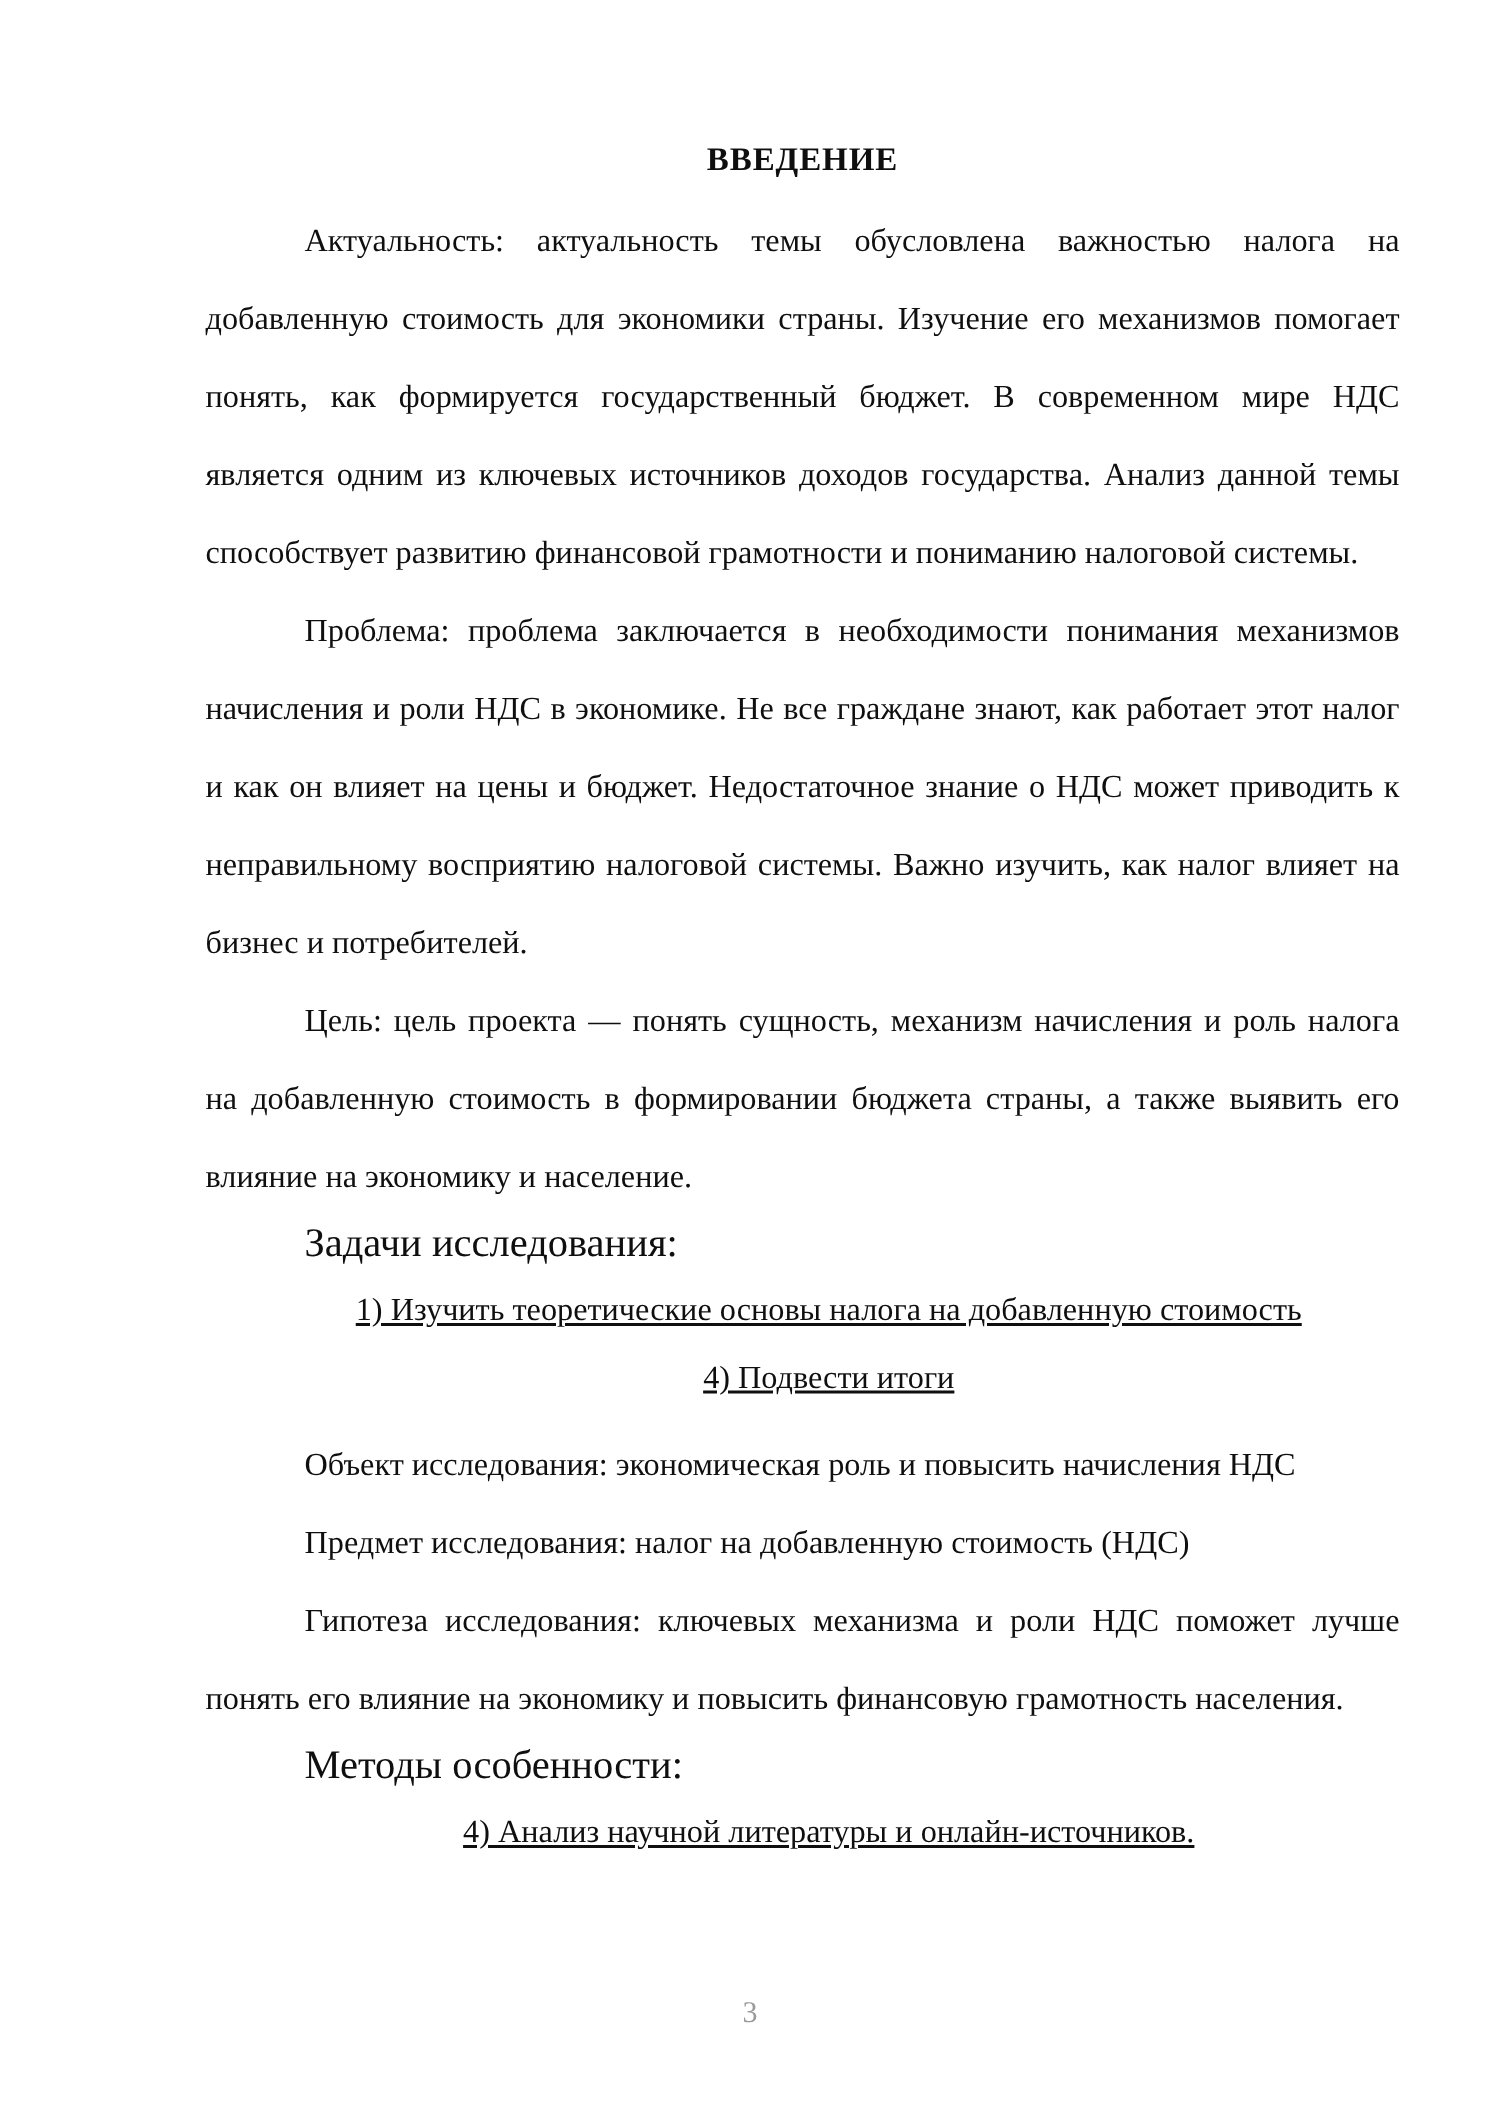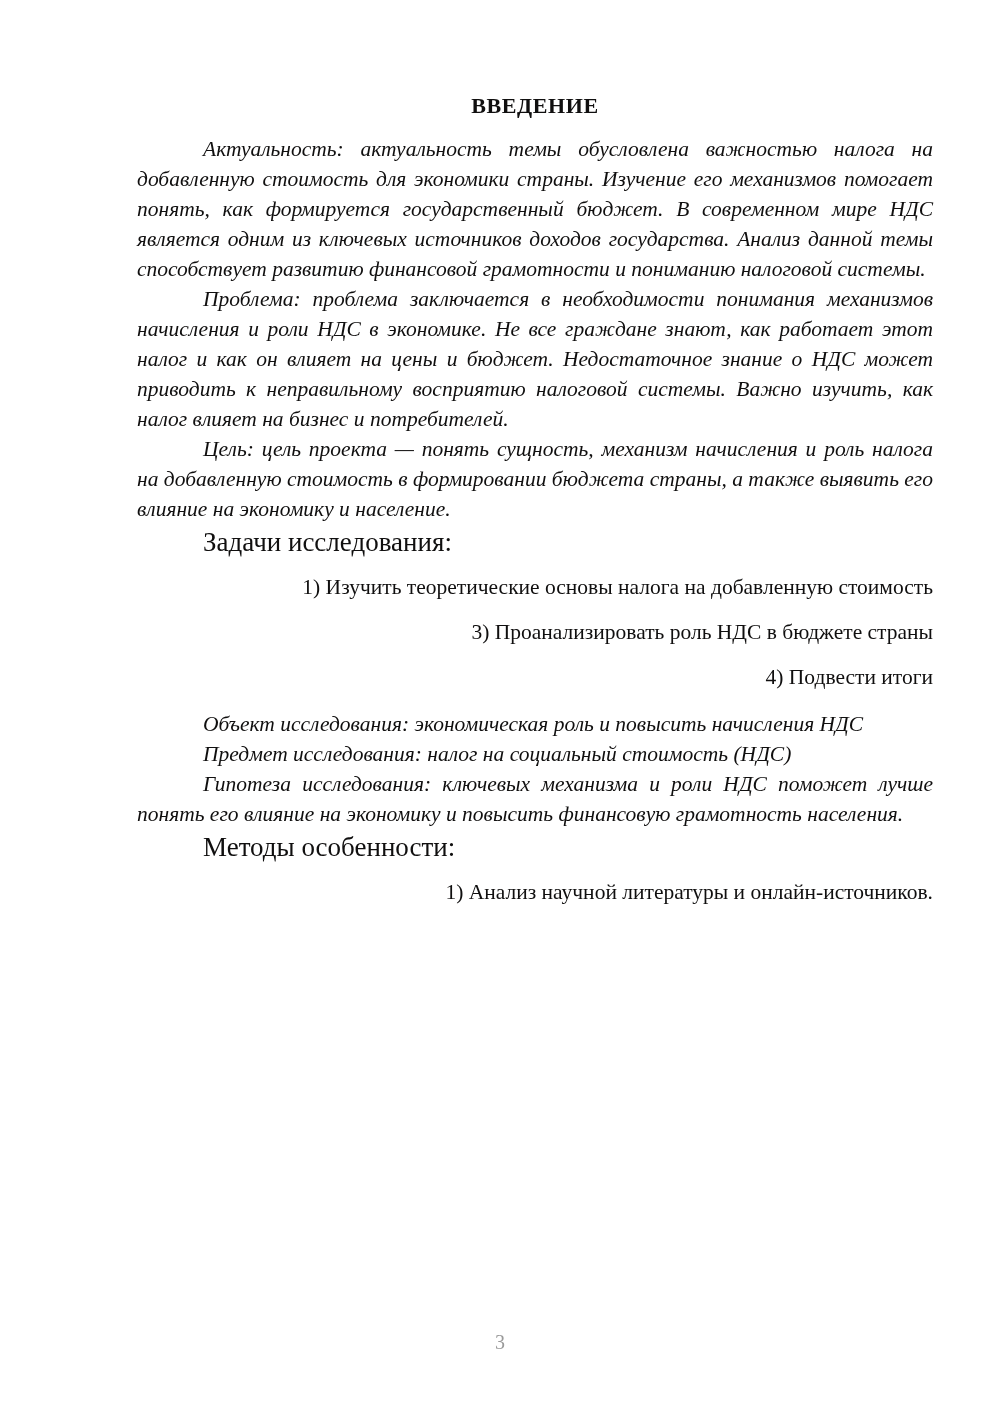--- a/index.html
+++ b/index.html
@@ -32,47 +32,47 @@
     font-size: 22px;
     font-weight: bold;
     text-align: center;
     letter-spacing: 0.6px;
     line-height: 36px;
     margin: 0 0 10px 0;
   }
 
   .para {
     font-size: 21.5px;
-    line-height: 30px;
+    line-height: 52px;
     text-align: justify;
     text-justify: inter-word;
     text-indent: 66px;
     margin: 0;
     hyphens: none;
-    font-style: italic;
   }
 
   .para.plain {
     text-align: left;
   }
 
   .spacer-sm { height: 14px; }
 
   .list {
     margin: 0;
     padding: 0;
     list-style: none;
   }
 
   .list-item {
     font-size: 21.5px;
     line-height: 36px;
-    text-align: right;
+    text-align: center;
     padding-left: 35px;
     margin-top: 9px;
+    text-decoration: underline;
   }
 
   .list-item:first-child {
     margin-top: 9px;
   }
 
   .section-label {
     font-size: 27px;
     line-height: 36px;
     text-indent: 66px;
@@ -102,35 +102,34 @@
     <p class="para">Актуальность: актуальность темы обусловлена важностью налога на добавленную стоимость для экономики страны. Изучение его механизмов помогает понять, как формируется государственный бюджет. В современном мире НДС является одним из ключевых источников доходов государства. Анализ данной темы способствует развитию финансовой грамотности и пониманию налоговой системы.</p>
 
     <p class="para">Проблема: проблема заключается в необходимости понимания механизмов начисления и роли НДС в экономике. Не все граждане знают, как работает этот налог и как он влияет на цены и бюджет. Недостаточное знание о НДС может приводить к неправильному восприятию налоговой системы. Важно изучить, как налог влияет на бизнес и потребителей.</p>
 
     <p class="para">Цель: цель проекта — понять сущность, механизм начисления и роль налога на добавленную стоимость в формировании бюджета страны, а также выявить его влияние на экономику и население.</p>
 
     <p class="section-label">Задачи исследования:</p>
 
     <ul class="list">
       <li class="list-item">1) Изучить теоретические основы налога на добавленную стоимость</li>
-      <li class="list-item">3) Проанализировать роль НДС в бюджете страны</li>
       <li class="list-item">4) Подвести итоги</li>
     </ul>
 
     <div class="spacer-sm"></div>
 
     <p class="para">Объект исследования: экономическая роль и повысить начисления НДС</p>
 
-    <p class="para plain">Предмет исследования: налог на социальный стоимость (НДС)</p>
+    <p class="para plain">Предмет исследования: налог на добавленную стоимость (НДС)</p>
 
     <p class="para">Гипотеза исследования: ключевых механизма и роли НДС поможет лучше понять его влияние на экономику и повысить финансовую грамотность населения.</p>
 
     <p class="section-label">Методы особенности:</p>
 
     <ul class="list">
-      <li class="list-item">1) Анализ научной литературы и онлайн-источников.</li>
+      <li class="list-item">4) Анализ научной литературы и онлайн-источников.</li>
     </ul>
 
   </div>
 
   <div class="page-number">3</div>
 
 </div>
 
 </body></html>

